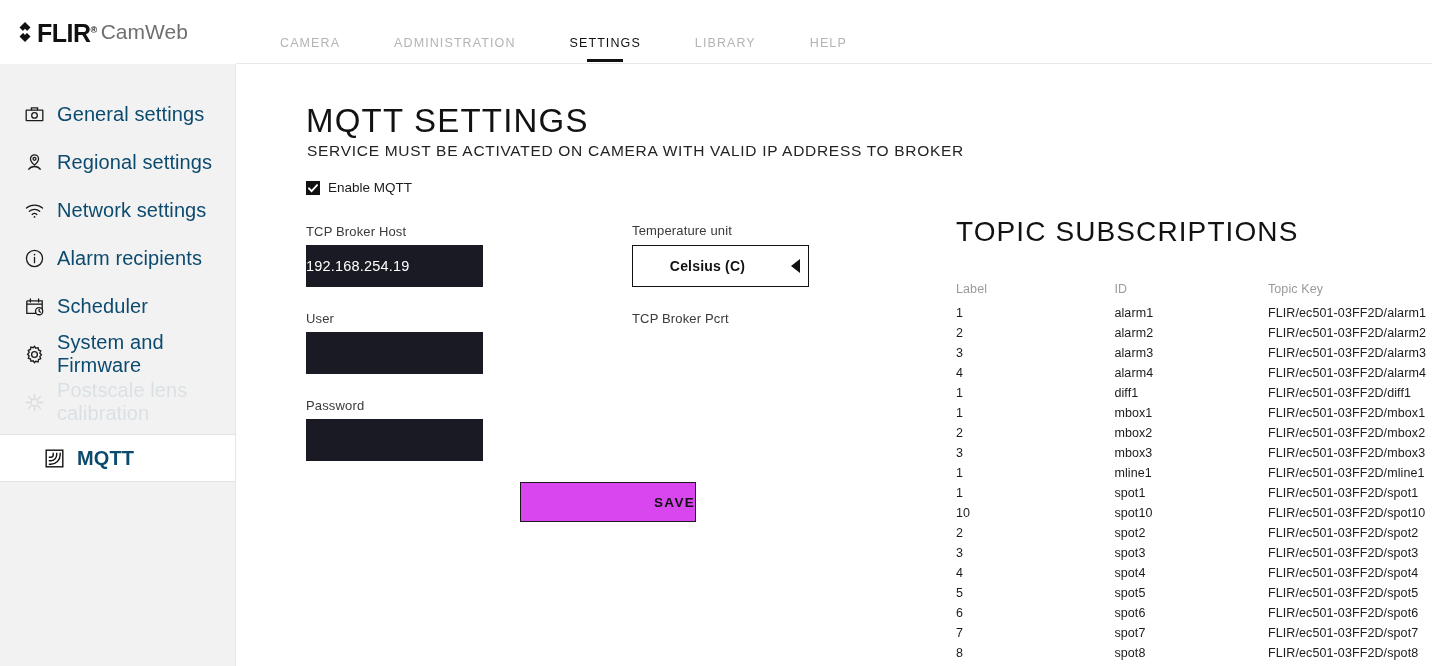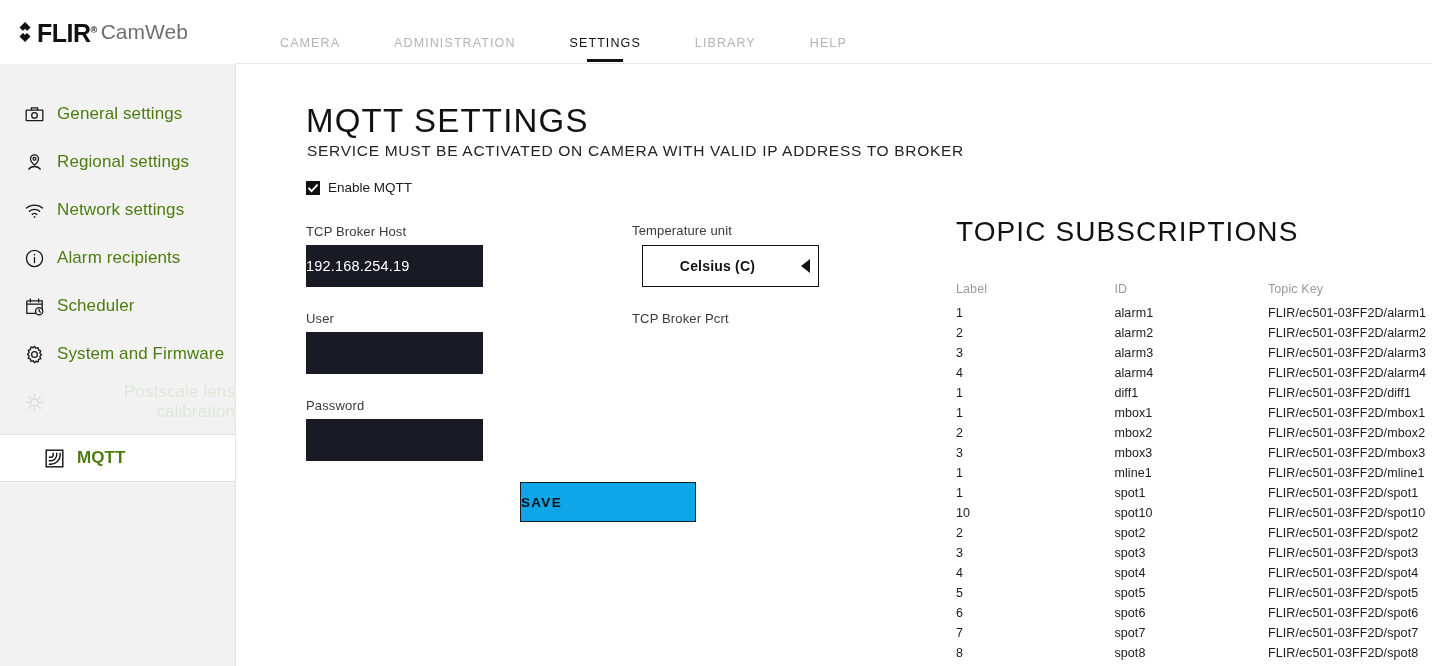--- a/index.html
+++ b/index.html
@@ -124,24 +124,23 @@
     color: #1b1b1b;
   }
   .side-item .ico {
     width: 21px;
     height: 21px;
     margin-right: 12px;
     flex: none;
     display: block;
   }
   .side-item .lbl {
-    font-size: 17px;
+    font-size: 20px;
     letter-spacing: 0.1px;
-    color: #4d7c0f;
-    text-align: right;
+    color: #0c4a6e;
   }
   .side-item.disabled {
     opacity: 0.10;
     cursor: default;
   }
   .side-item.active {
     background: #ffffff;
     border-top: 1px solid #e2e2e2;
     border-bottom: 1px solid #e2e2e2;
     padding-left: 44px;
@@ -255,26 +254,26 @@
     border-bottom: 7px solid transparent;
     border-right: 9px solid #111111;
   }
 
   .save-btn {
     position: absolute;
     left: 284px;
     top: 418px;
     width: 176px;
     height: 40px;
-    background: #0ea5e9;
+    background: #d946ef;
     border: 1.5px solid #1b1b1b;
     box-sizing: border-box;
     display: flex;
     align-items: center;
-    justify-content: flex-start;
+    justify-content: flex-end;
     cursor: pointer;
   }
   .save-btn .t {
     font-size: 13.5px;
     font-weight: bold;
     letter-spacing: 1.3px;
     color: #111111;
   }
 
   
@@ -445,21 +444,21 @@
   <div class="field-box" style="left:70px; top:268px; width:177px; height:42px;">
     <span class="val"></span>
   </div>
 
   <div class="field-label" style="left:70px; top:334px;">Password</div>
   <div class="field-box" style="left:70px; top:355px; width:177px; height:42px;">
     <span class="val"></span>
   </div>
 
   <div class="field-label" style="left:396px; top:159px;">Temperature unit</div>
-  <div class="select-box" style="left:396px; top:181px; width:177px; height:42px;margin-left:10px;">
+  <div class="select-box" style="left:396px; top:181px; width:177px; height:42px;">
     <span class="sel-val">Celsius (C)</span>
     <span class="caret">
         <span class="caret-tri"></span>
       </span>
   </div>
 
   <div class="field-label" style="left:396px; top:247px;">TCP Broker Pcrt</div>
 
   <div class="save-btn">
     <span class="t">SAVE</span>

